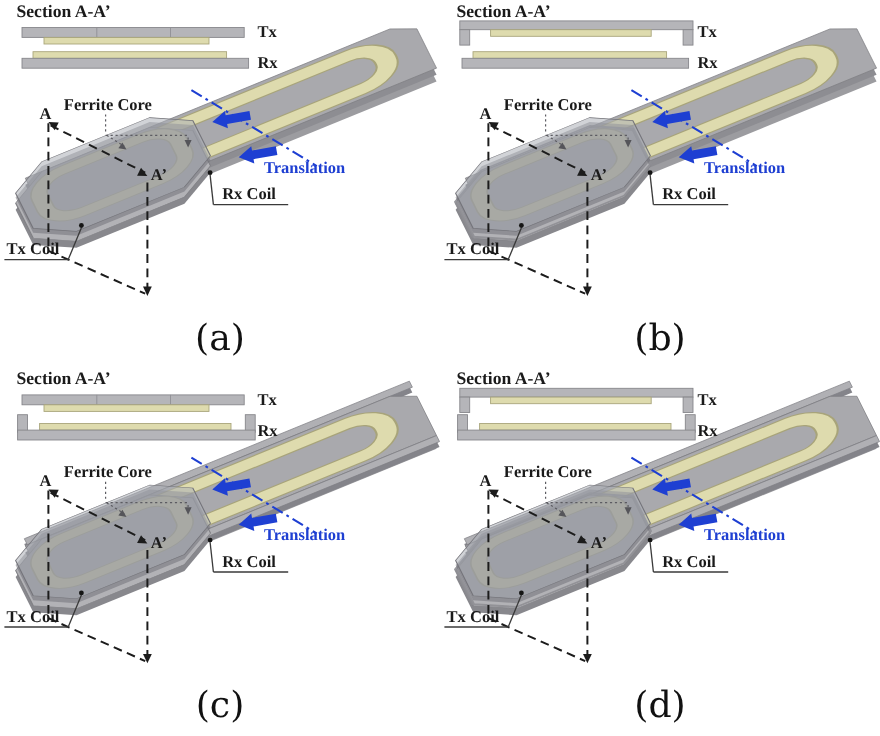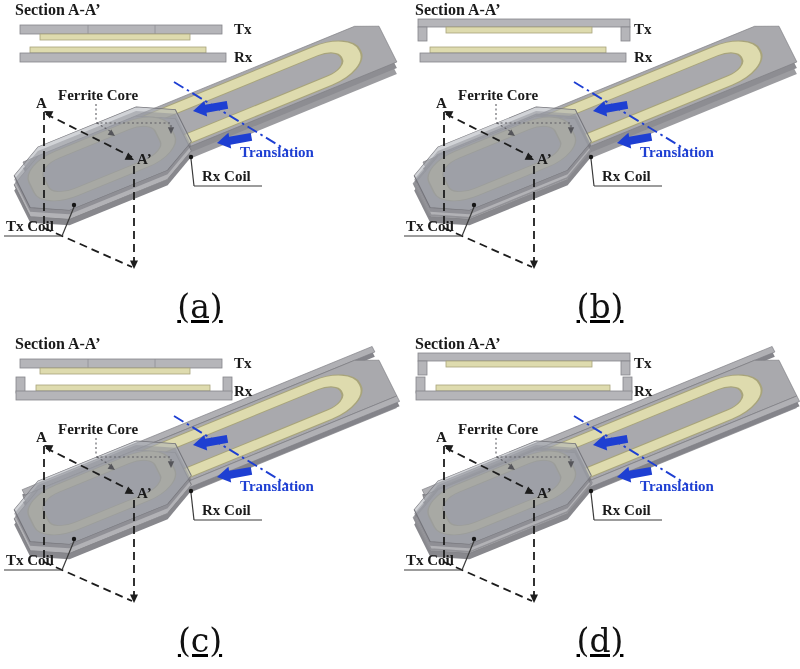--- a/index.html
+++ b/index.html
@@ -1,17 +1,17 @@
 <!DOCTYPE html>
 <html><head>
 <meta charset="utf-8">
 <style>
   html,body{margin:0;padding:0;background:#ffffff;}
   body{width:800px;height:669px;font-family:"Liberation Sans",sans-serif;overflow:hidden;}
-  .grid{display:grid;grid-template-columns:400px 400px;grid-template-rows:334px 334px;width:800px;height:556px;text-decoration:underline;}
+  .grid{display:grid;grid-template-columns:400px 400px;grid-template-rows:334px 334px;width:800px;height:556px;}
   .panel{margin:0;padding:0;display:flex;flex-direction:column;align-items:center;}
   .panel svg{display:block;}
   .cap{font-family:"DejaVu Serif","Liberation Serif",serif;font-size:33px;color:#111;line-height:1;margin-top:-2px;}
   
   .t15{font-family:"Liberation Serif",serif;font-weight:bold;font-size:15px;fill:#1a1a1a;}
   .t16{font-family:"Liberation Serif",serif;font-weight:bold;font-size:16px;fill:#1a1a1a;}
   .dash{stroke:#1c1c1c;stroke-width:1.8;fill:none;stroke-dasharray:8 5;}
   .dot{stroke:#5c5c62;stroke-width:1.1;fill:none;stroke-dasharray:2 2.5;}
   .lead{stroke:#3a3a3a;stroke-width:1.2;fill:none;}
 </style>

